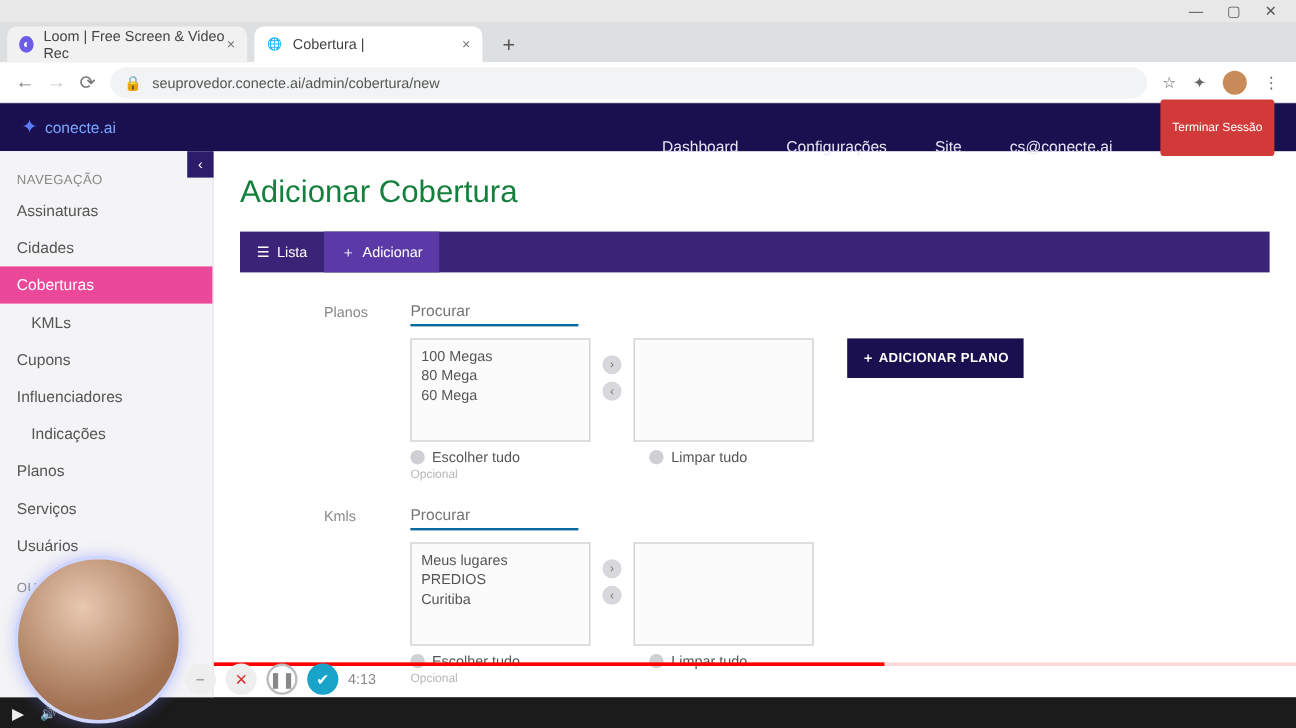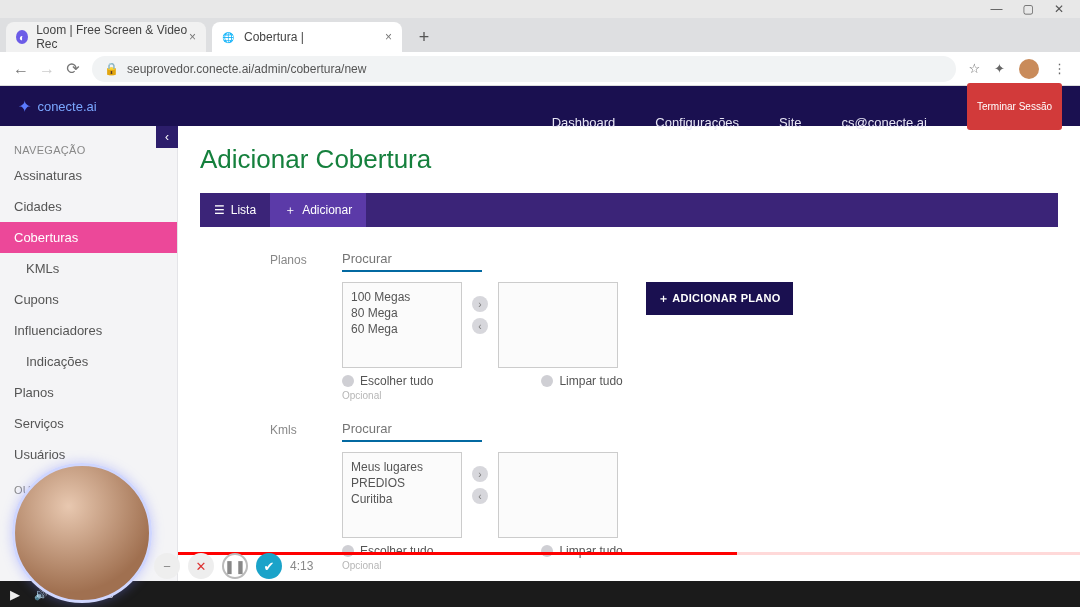--- a/index.html
+++ b/index.html
@@ -38,21 +38,21 @@
   h1.page-title{font-size:26px;font-weight:400;color:#15803d;margin-bottom:18px}
   .tabbar{background:#3b2478;height:34px;display:flex;align-items:stretch;color:#fff;font-size:12px}
   .tabbar .tb{display:flex;align-items:center;padding:0 14px;gap:6px}
   .tabbar .tb.active{background:#5b3aa8}
   .form-area{padding:20px 40px 0 70px}
   .frow{display:flex;margin-bottom:16px}
   .flabel{width:72px;font-size:12px;color:#888;padding-top:6px;text-align:left}
   .fcontent{flex:1}
   .search-line{border:none;border-bottom:2px solid #0369a1;font-size:13px;color:#999;padding:4px 0;width:140px;background:transparent;outline:none}
   .dual{display:flex;align-items:flex-start;gap:10px;margin-top:10px}
-  .listbox{width:120px;height:86px;border:1px solid #ccc;background:#fbfbfb;font-size:12px;color:#555;padding:6px 8px;overflow:auto}
+  .listbox{width:150px;height:86px;border:1px solid #ccc;background:#fbfbfb;font-size:12px;color:#555;padding:6px 8px;overflow:auto}
   .listbox div{padding:1px 0}
   .midbtns{display:flex;flex-direction:column;gap:6px;padding-top:14px}
   .circ{width:16px;height:16px;border-radius:50%;background:#d7d7dc;color:#777;font-size:10px;display:flex;align-items:center;justify-content:center}
   .addplan{background:#1a1050;color:#fff;font-size:11px;font-weight:bold;padding:9px 12px;border:none;margin-left:18px;letter-spacing:.3px;align-self:flex-start}
   .below{display:flex;gap:46px;margin-top:6px;font-size:12px;color:#555}
   .below .opt{display:flex;align-items:center;gap:6px}
   .below .radio{width:12px;height:12px;border-radius:50%;background:#cfcfd4;display:inline-block}
   .hint{font-size:10px;color:#b6b6b6;margin-left:0;margin-top:2px}
   
   .loom-face{position:absolute;left:12px;bottom:4px;width:140px;height:140px;border-radius:50%;background:radial-gradient(circle at 40% 30%,#e8c8b0,#a07050 70%);border:3px solid #cfd6ff;box-shadow:0 0 12px rgba(120,130,255,.4)}

